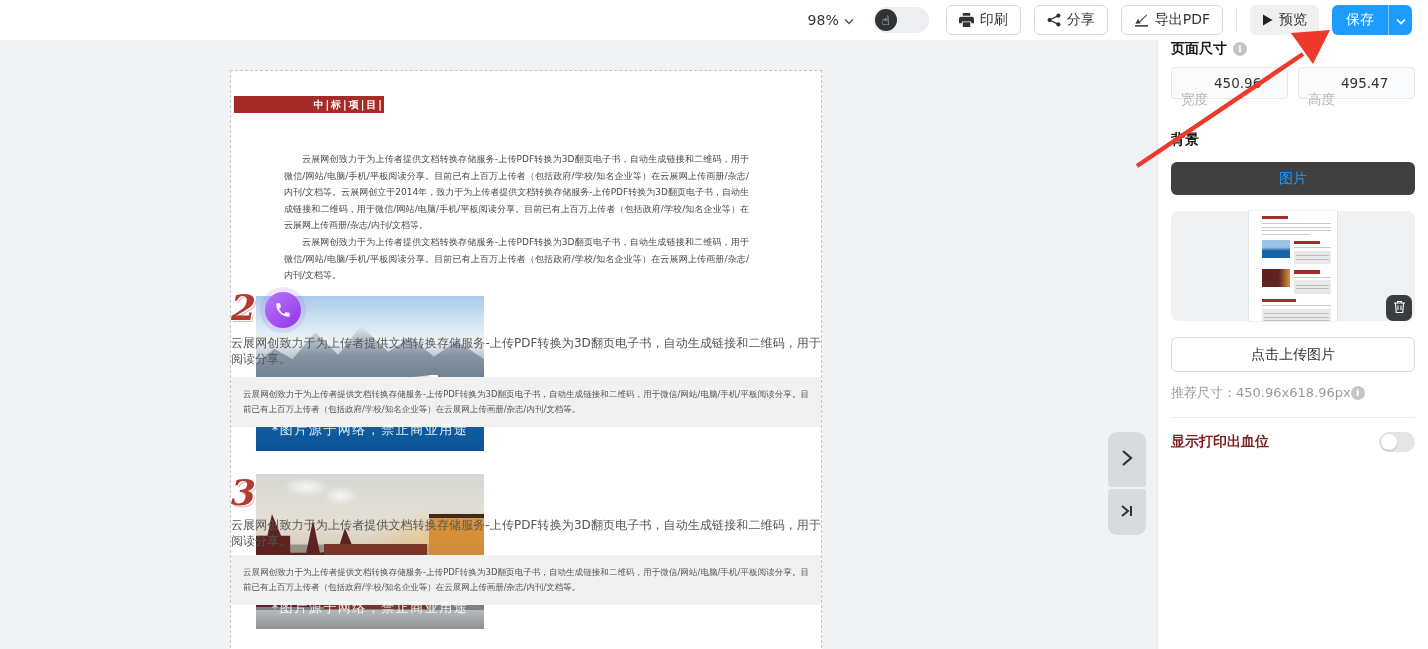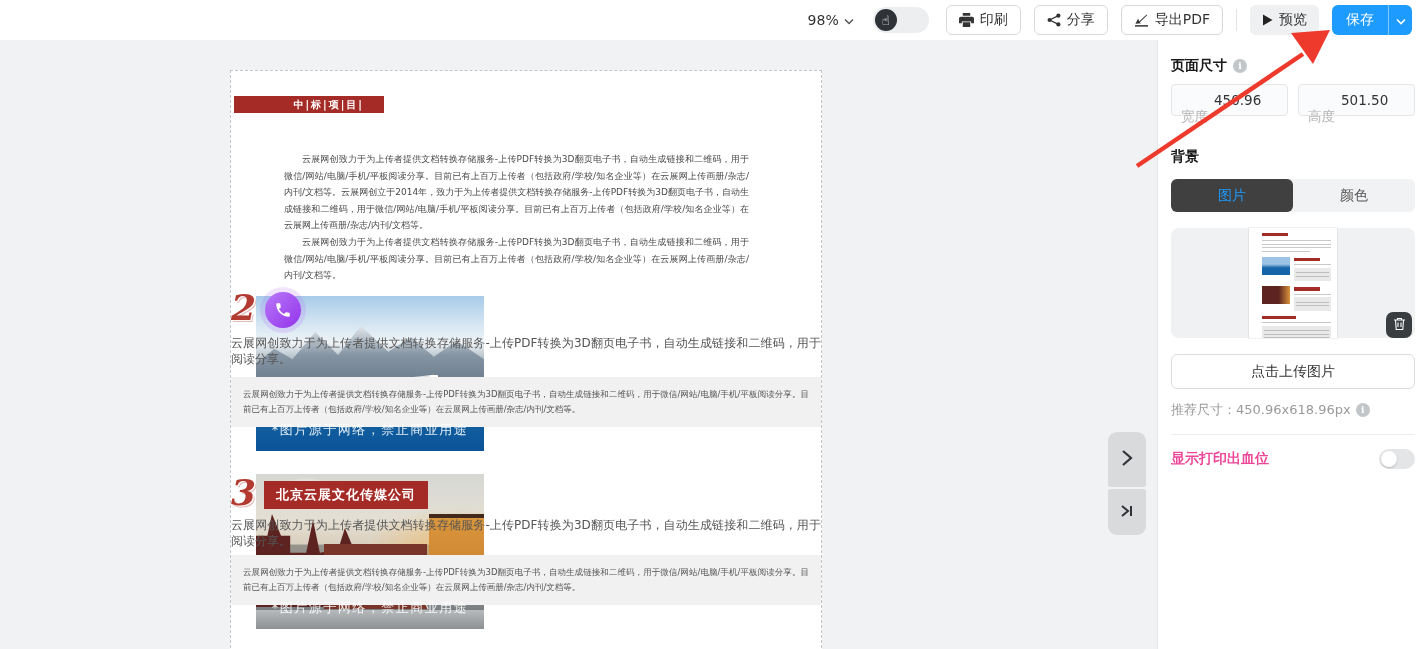--- a/index.html
+++ b/index.html
@@ -21,21 +21,21 @@
 
   :root { --blue:#1d9bff; --docred:#a52c26; --arrow:#ee3a2c; }
 
   
   .main { display:flex; height:609px; }
   .canvas { position:relative; flex:1; background:#f1f2f4; overflow:hidden; }
   .sidebar { width:271px; background:#fff; border-left:1px solid #e7e7e7; padding:0 13px; position:relative; }
 
   
   .page { position:absolute; left:230px; top:30px; width:592px; height:813px; background:#fff; border:1px dashed #c4c4c4; }
-  .doc-tag { position:absolute; left:3px; top:25px; width:150px; height:17px; background:var(--docred); color:#fff; font-size:10px; font-weight:bold; letter-spacing:2px; text-align:right; line-height:17px; padding-right:20px; }
+  .doc-tag { position:absolute; left:3px; top:25px; width:150px; height:17px; background:var(--docred); color:#fff; font-size:10px; font-weight:bold; letter-spacing:2px; text-align:right; line-height:17px; padding-right:0; }
   .doc-p { position:absolute; left:53px; width:465px; font-size:9px; line-height:16.5px; color:#4a4a4a; text-align:justify; text-indent:2em; }
   .doc-p1 { top:80px; }
   .doc-p2 { top:163px; }
 
   .photo { position:absolute; left:25px; width:228px; height:155px; overflow:hidden; background:#dfe6ec; }
   .photo .caption { position:absolute; bottom:12px; width:100%; text-align:center; color:rgba(255,255,255,.88); font-size:13px; letter-spacing:1.5px; z-index:5; }
   .photo1 { top:225px; background:linear-gradient(180deg,#a8cbe9 0%,#d9e8f3 20%,#eef3f6 30%,#aab7c2 42%,#93a3b0 52%,#38768e 57%,#2176b3 62%,#12609f 80%,#0b5398 100%); }
   .photo1 .mtn { position:absolute; left:0; top:16%; width:100%; height:40%; background:linear-gradient(180deg,#eff3f6,#8695a4 55%,#6b7c8c); clip-path:polygon(0 70%,8% 45%,16% 62%,26% 18%,36% 55%,46% 8%,58% 50%,68% 26%,78% 58%,88% 32%,100% 62%,100% 100%,0 100%); }
   .photo1 .trees { position:absolute; left:0; top:53%; width:70%; height:6%; background:linear-gradient(90deg,#3c5e46,#4d7254 60%,transparent); }
   .photo1 .boat { position:absolute; right:20%; top:51%; width:8px; height:4px; background:#fff; border-radius:1px; }
@@ -66,21 +66,21 @@
 
   
   .pager { position:absolute; left:1108px; top:392px; width:38px; display:flex; flex-direction:column; gap:2px; }
   .pager button { border:none; background:#d8dadc; cursor:pointer; display:flex; align-items:center; justify-content:center; color:#2f3237; }
   .pg-next { height:55px; border-radius:9px 9px 3px 3px; }
   .pg-last { height:46px; border-radius:3px 3px 9px 9px; }
 
   
   .sb-title { font-size:14px; font-weight:bold; color:#1a1a1a; display:flex; align-items:center; gap:6px; }
   .info-dot { width:14px; height:14px; border-radius:50%; background:#c3c6c9; color:#fff; font-size:9px; font-weight:bold; display:inline-flex; align-items:center; justify-content:center; font-family:"DejaVu Serif",serif; }
-  .ps-title { margin-top:17px; }
+  .ps-title { }
   .dim-row { display:flex; gap:10px; margin-top:9px; }
   .dim-field { flex:1; height:32px; background:#fafbfc; border:1px solid #e6e6e6; border-radius:4px; display:flex; align-items:center; padding:0 9px; font-size:13.5px; gap:6px; }
   .dim-label { color:#b3b3b3;margin-top:34px; }
   .dim-val { color:#333; }
   .bg-title { margin-top:32px; }
   .tabs { margin-top:13px; height:33px; background:#f1f2f3; border-radius:6px; display:flex; }
   .tab { flex:1; display:flex; align-items:center; justify-content:center; font-size:14px; color:#555; cursor:pointer; border-radius:6px; }
   .tab.active { background:#404040; color:var(--blue); }
   .thumb-box { margin-top:16px; height:110px; background:#f0f1f2; border-radius:8px; position:relative; display:flex; align-items:center; justify-content:center; }
   .thumb-page { width:88px; height:110px; background:#fff; box-shadow:0 0 0 1px rgba(0,0,0,.05); padding:5px 6px 4px 13px; overflow:hidden; }
@@ -90,24 +90,24 @@
   .t-row { display:flex; gap:4px; margin-top:5px; }
   .t-img1 { width:28px; height:18px; background:linear-gradient(180deg,#9cc3e6 40%,#1565a8 60%); flex:none; }
   .t-img2 { width:28px; height:18px; background:linear-gradient(90deg,#5d2320 60%,#d9953c); flex:none; }
   .t-col { flex:1; padding-top:1px; }
   .t-chip { width:26px; height:3.5px; background:var(--docred); margin-bottom:3px; }
   .t-chip.wide { width:34px; }
   .t-gray { background:#e9e9e9; padding:2px 2px; margin-top:2px; }
   .t-gray .t-ln { background:#bdbdbd; }
   .thumb-del { position:absolute; right:3px; bottom:0px; width:26px; height:26px; border-radius:7px; background:#3a3d40; border:none; display:flex; align-items:center; justify-content:center; cursor:pointer; }
   .upload-btn { margin-top:16px; width:100%; height:35px; background:#fff; border:1px solid #dcdcdc; border-radius:6px; font-size:14px; color:#333; cursor:pointer; font-family:inherit; }
-  .rec-row { margin-top:12px; font-size:13px; color:#9a9a9a; display:flex; align-items:center; gap:5px; }
+  .rec-row { margin-top:12px; font-size:13px; color:#9a9a9a; display:flex; align-items:center; }
   .sb-div { height:1px; background:#ededed; margin-top:15px; }
   .bleed-row { margin-top:14px; display:flex; align-items:center; justify-content:space-between; }
-  .bleed-label { font-size:14px; font-weight:bold; color:#ec4899; }
+  .bleed-label { font-size:14px; font-weight:bold; color:#7f1d1d; }
   .toggle { width:36px; height:20px; border-radius:10px; background:#e3e5e7; position:relative; cursor:pointer; }
   .toggle .knob { position:absolute; left:2px; top:2px; width:16px; height:16px; border-radius:50%; background:#fff; box-shadow:0 1px 2px rgba(0,0,0,.2); }
 
   
   .arrow-overlay { position:absolute; left:0; top:0; width:1428px; height:649px; pointer-events:none; z-index:50; }
 </style>
 </head>
 <body>
 
 <header class="toolbar">
@@ -212,21 +212,20 @@
                 <path d="M6.62 10.79c1.44 2.83 3.76 5.14 6.59 6.59l2.2-2.2c.27-.27.67-.36 1.02-.24 1.12.37 2.33.57 3.57.57.55 0 1 .45 1 1V20c0 .55-.45 1-1 1-9.39 0-17-7.61-17-17 0-.55.45-1 1-1h3.5c.55 0 1 .45 1 1 0 1.25.2 2.45.57 3.57.11.35.03.74-.25 1.02l-2.2 2.2z" fill="#fff"></path>
               </svg>
           </span>
         </span>
       </div>
       <p class="rcol sec2-lead sec-lead">云展网创致力于为上传者提供文档转换存储服务-上传PDF转换为3D翻页电子书，自动生成链接和二维码，用于阅读分享。</p>
       <p class="rcol sec2-body sec-body">云展网创致力于为上传者提供文档转换存储服务-上传PDF转换为3D翻页电子书，自动生成链接和二维码，用于微信/网站/电脑/手机/平板阅读分享。目前已有上百万上传者（包括政府/学校/知名企业等）在云展网上传画册/杂志/内刊/文档等。</p>
 
       <div class="rcol sec3-head sec-head">
         <span class="sec-num">3</span>
-        <span class="sec-title">北京云展文化传媒公司</span>
       </div>
       <p class="rcol sec3-lead sec-lead">云展网创致力于为上传者提供文档转换存储服务-上传PDF转换为3D翻页电子书，自动生成链接和二维码，用于阅读分享。</p>
       <p class="rcol sec3-body sec-body">云展网创致力于为上传者提供文档转换存储服务-上传PDF转换为3D翻页电子书，自动生成链接和二维码，用于微信/网站/电脑/手机/平板阅读分享。目前已有上百万上传者（包括政府/学校/知名企业等）在云展网上传画册/杂志/内刊/文档等。</p>
     </div>
 
     <div class="pager">
       <button class="pg-next">
         <span>
           <svg width="12" height="18" viewBox="0 0 12 18">
               <polyline points="2,2 10,9 2,16" fill="none" stroke="#2f3237" stroke-width="2.2"></polyline>
@@ -249,30 +248,29 @@
       <span>页面尺寸</span>
       <span class="info-dot">i</span>
     </div>
     <div class="dim-row">
       <div class="dim-field">
         <span class="dim-label">宽度</span>
         <span class="dim-val">450.96</span>
       </div>
       <div class="dim-field">
         <span class="dim-label">高度</span>
-        <span class="dim-val">501.50</span>
+        <span class="dim-val">495.47</span>
       </div>
     </div>
 
     <div class="sb-title bg-title">
       <span>背景</span>
     </div>
     <div class="tabs">
       <div class="tab active">图片</div>
-      <div class="tab">颜色</div>
     </div>
 
     <div class="thumb-box">
       <div class="thumb-page">
         <div class="t-bar"></div>
         <div class="t-ln"></div>
           <div class="t-ln"></div>
           <div class="t-ln"></div>
           <div class="t-ln short"></div>
         <div class="t-row">

